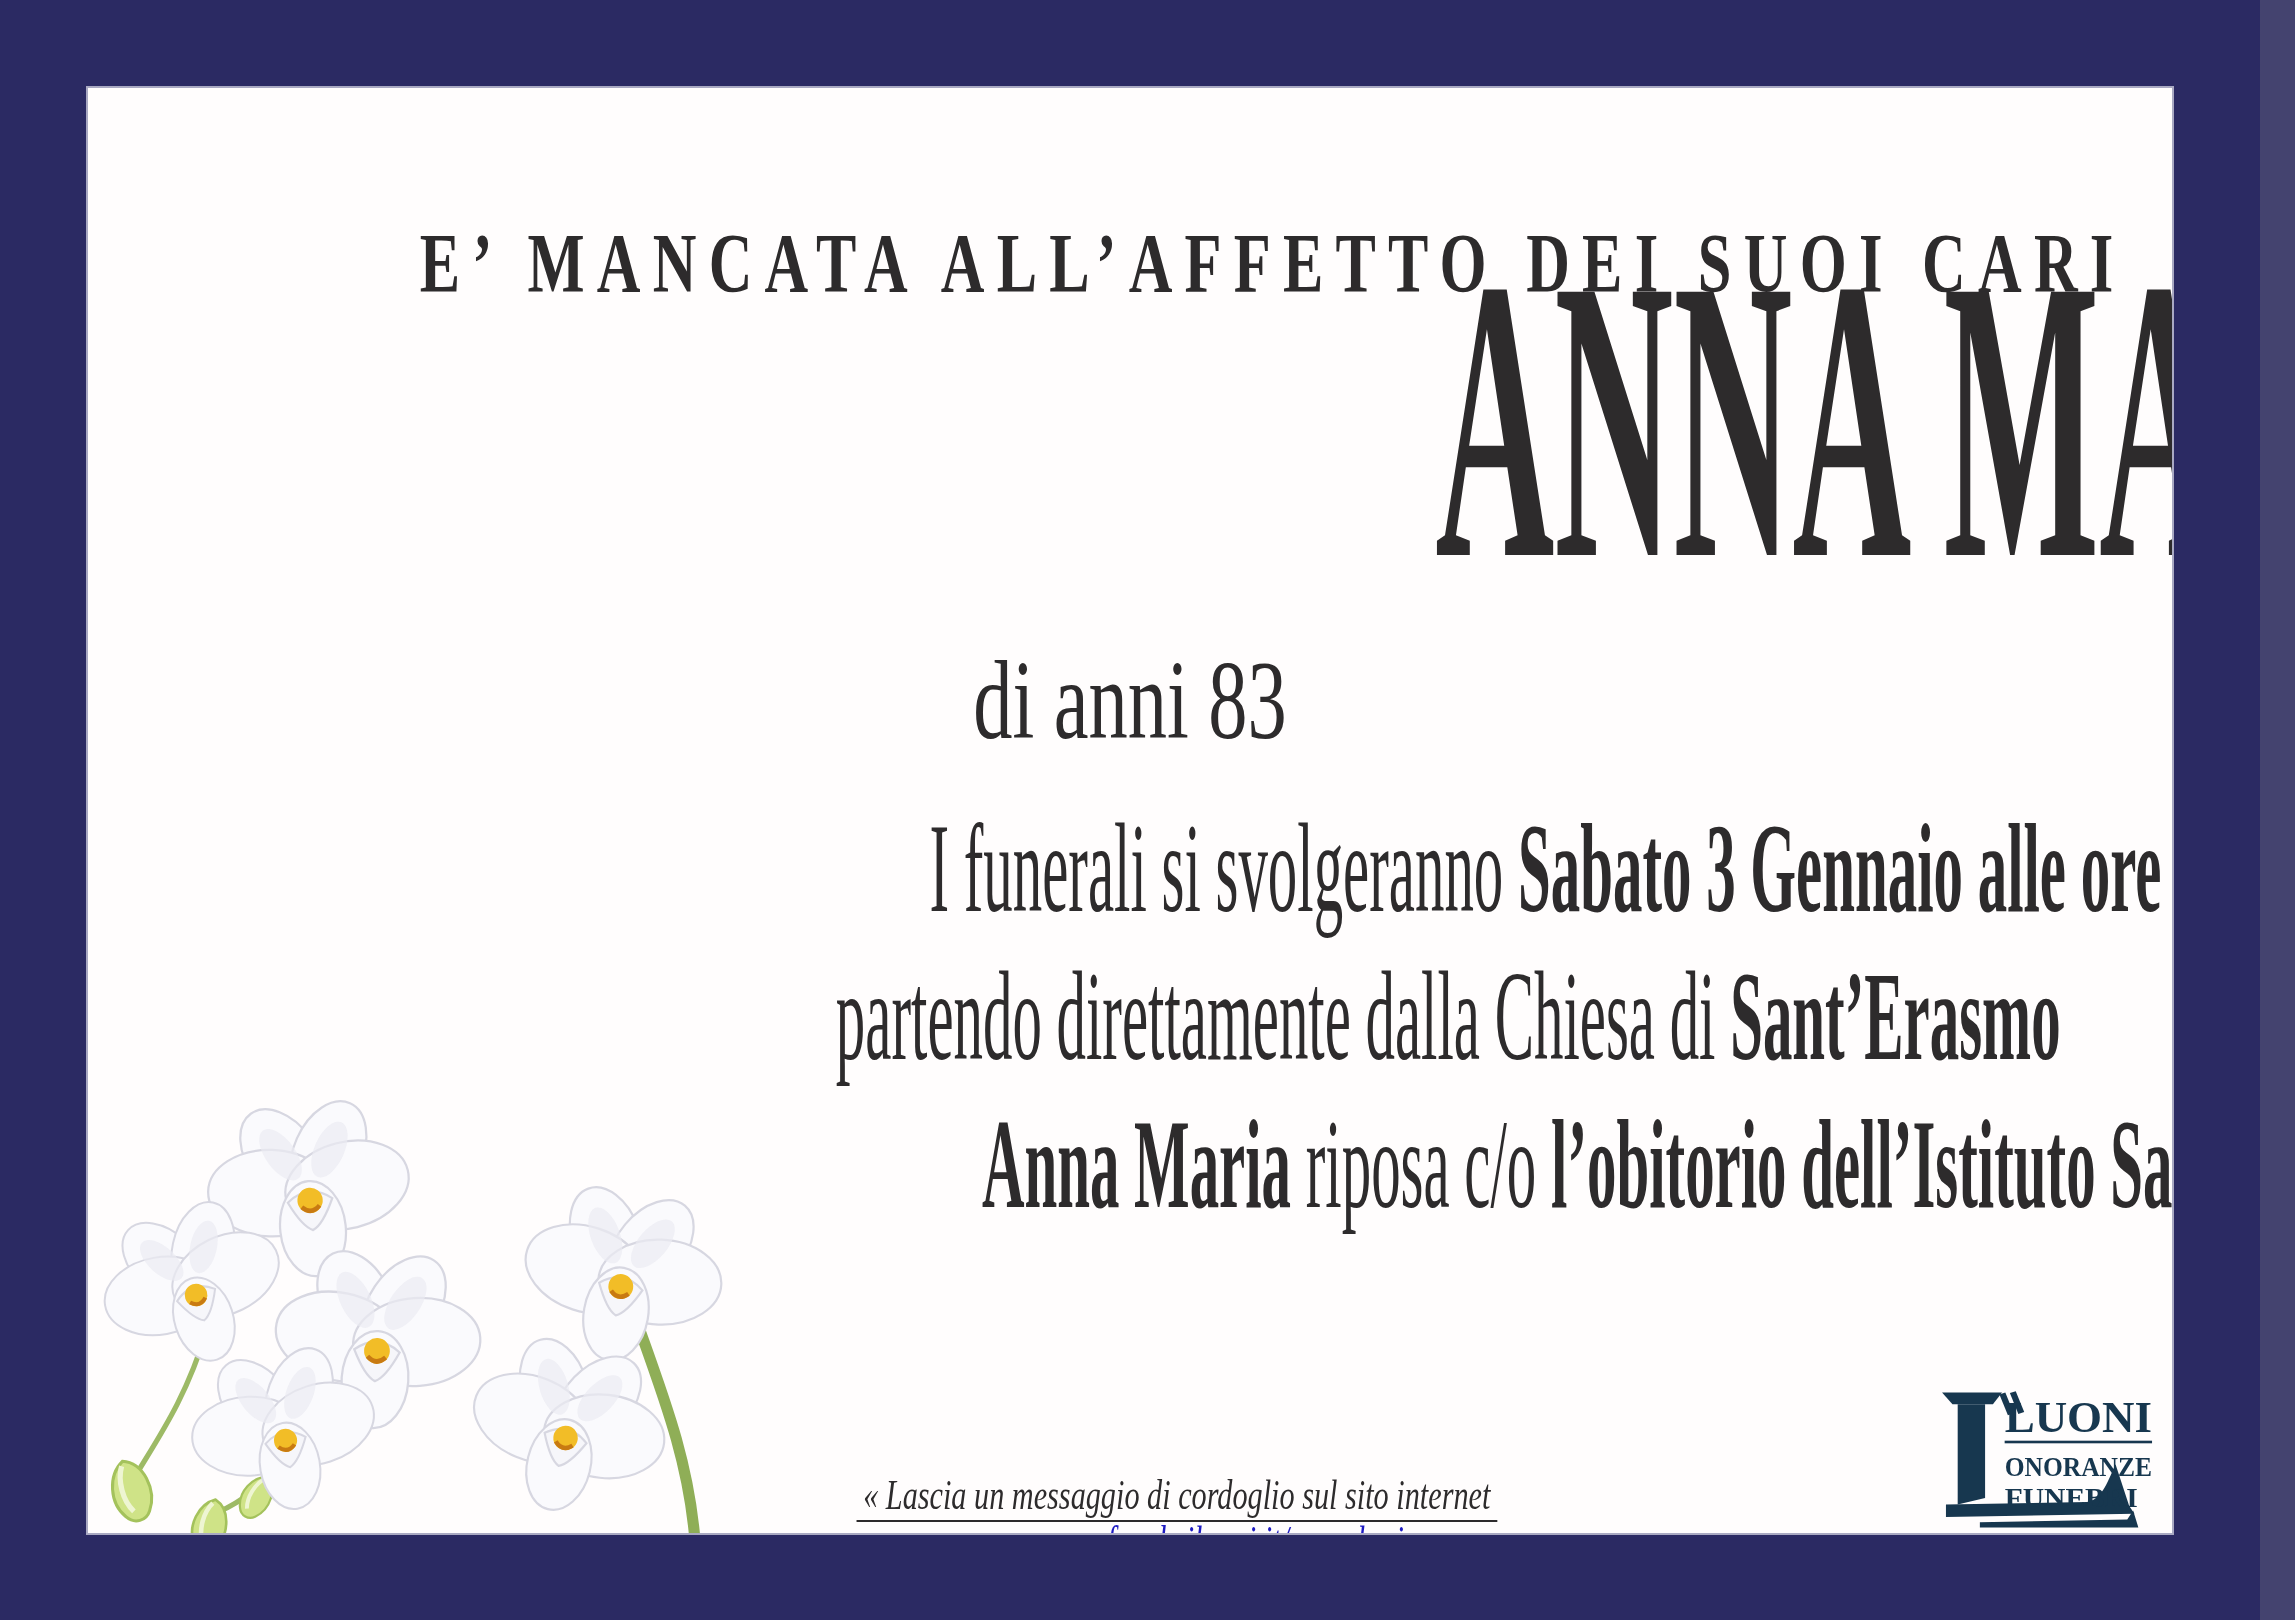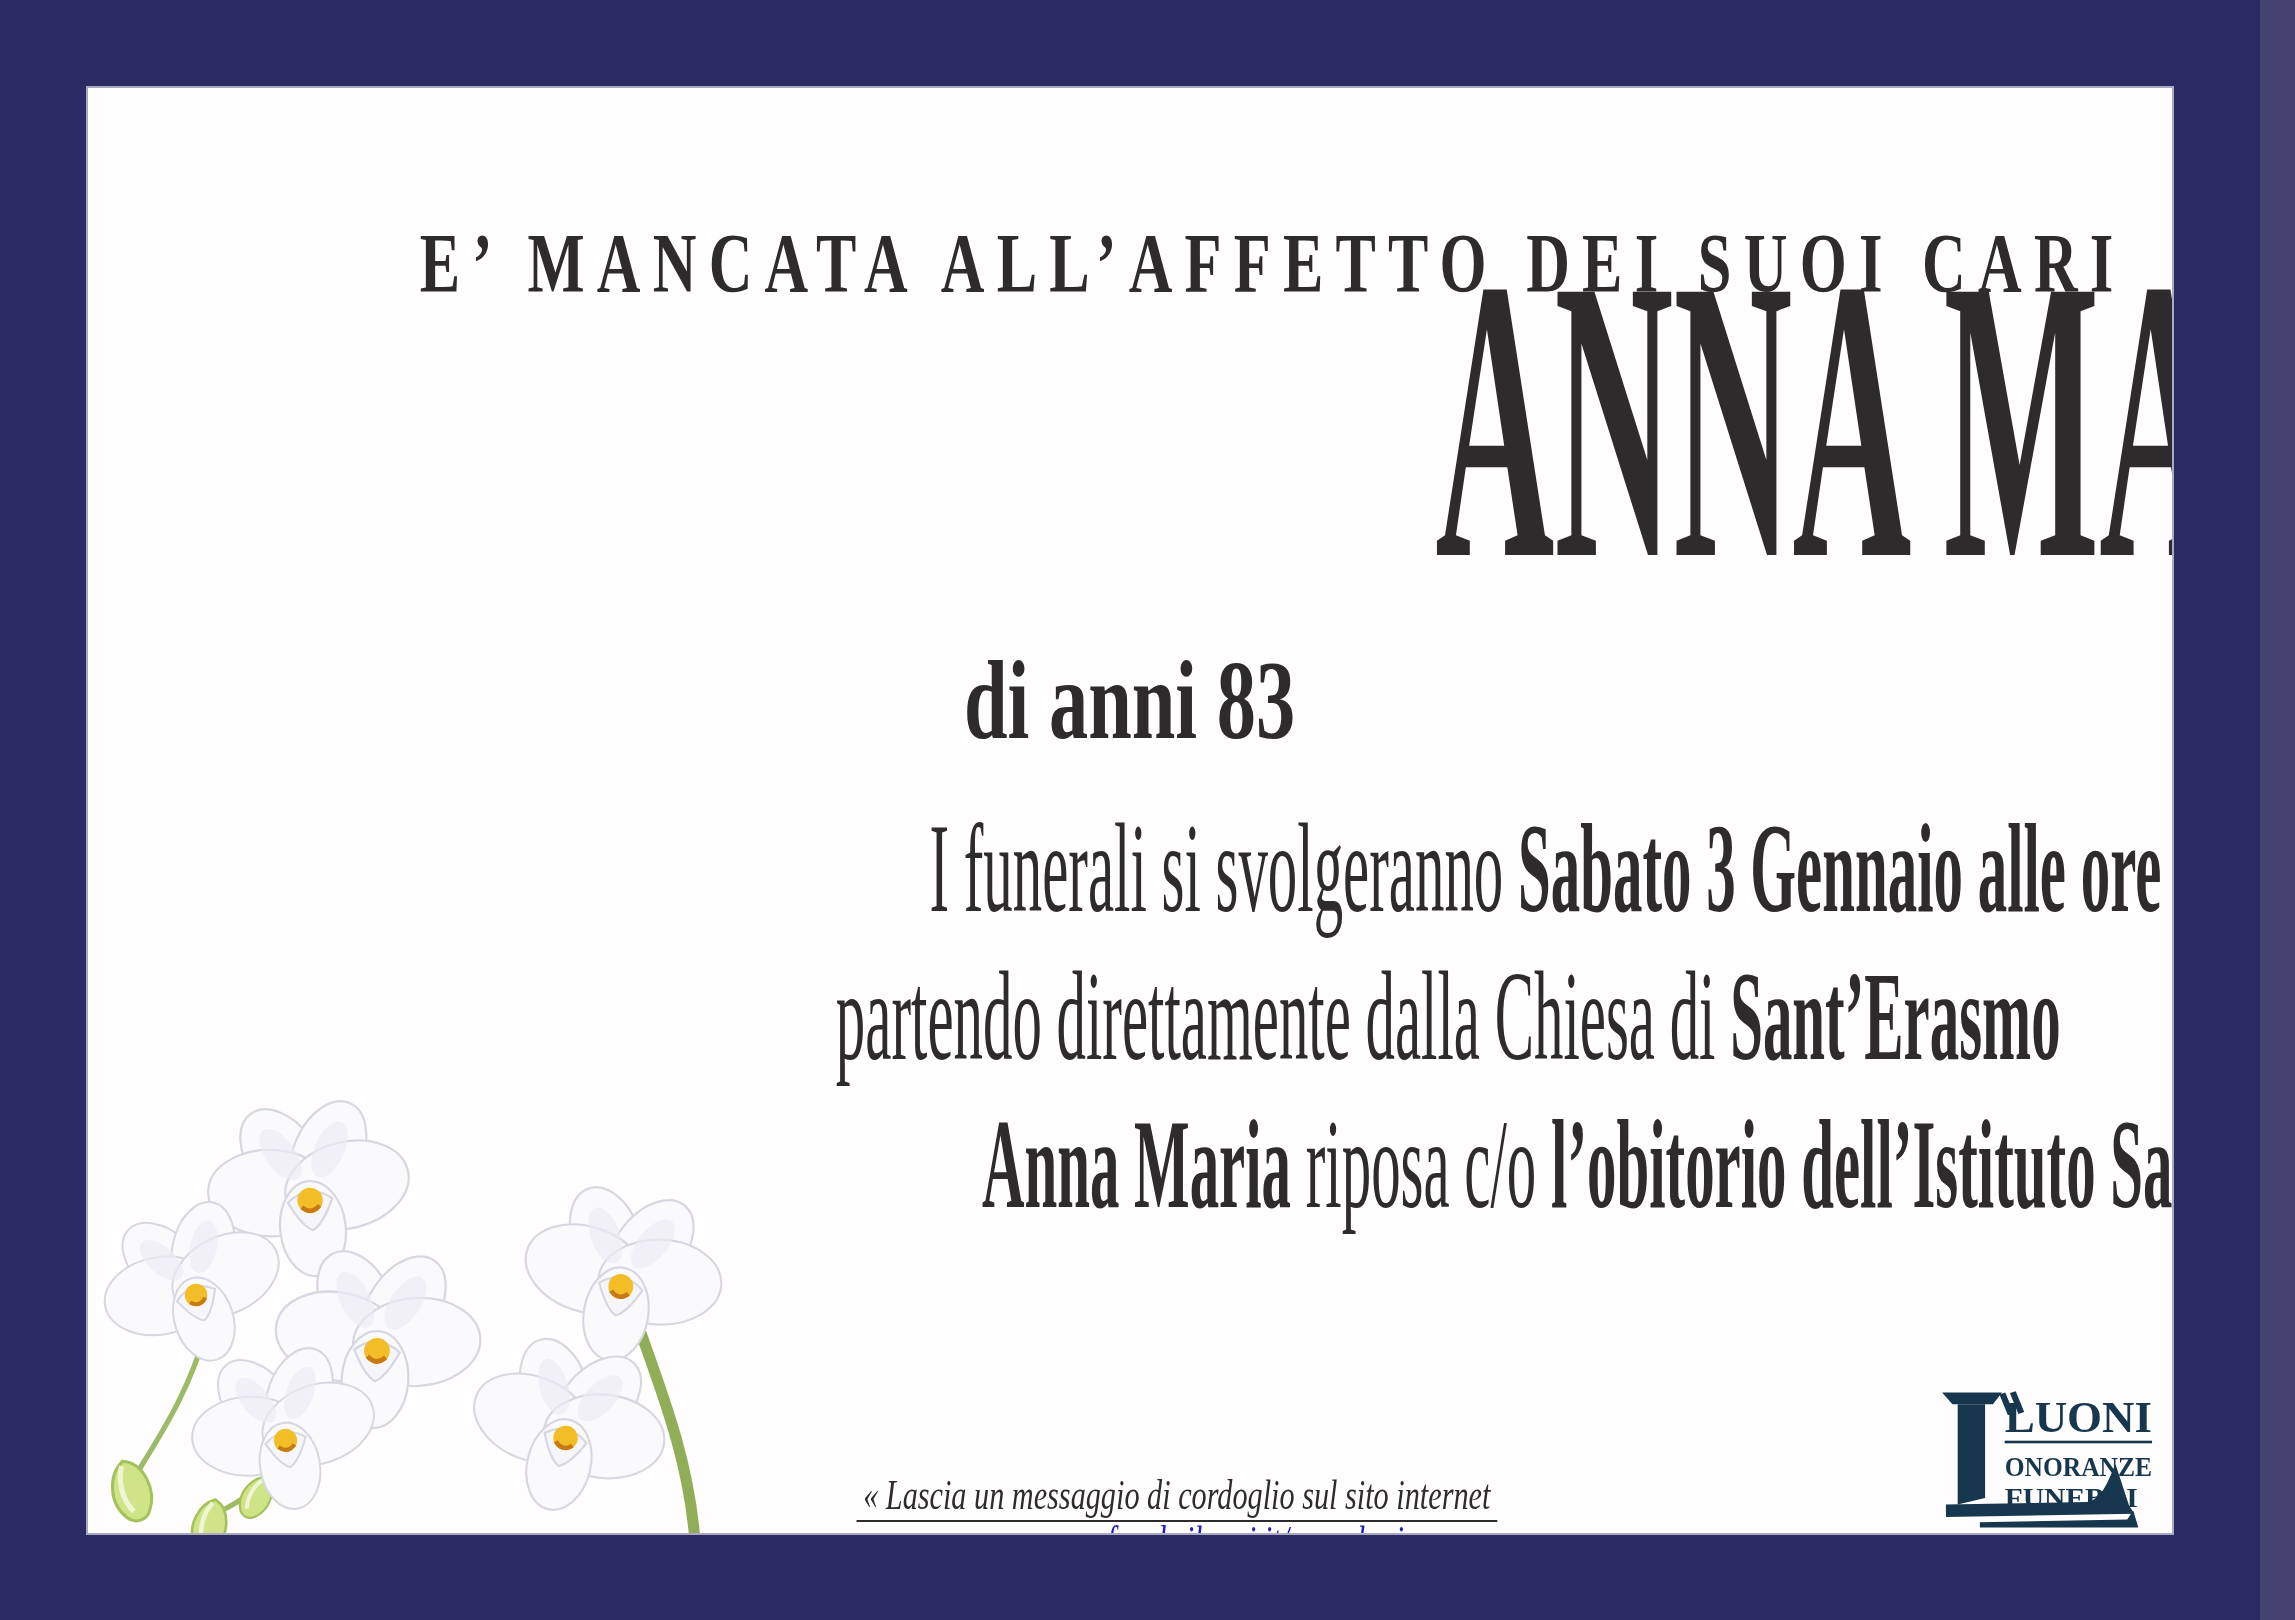--- a/index.html
+++ b/index.html
@@ -21,21 +21,21 @@
   
   .cline{position:absolute;left:0;right:0;text-align:center;white-space:nowrap;}
   .scale{display:inline-block;white-space:pre;transform-origin:50% 50%;}
 
   .intro{top:134px;font-weight:bold;font-size:84px;letter-spacing:17px;line-height:1;}
   .intro .scale{transform:scaleX(0.72);}
 
   .title{top:131px;font-weight:bold;font-size:402px;line-height:1;}
   .title .scale{transform:scaleX(0.41);}
 
-  .age{top:540px;font-weight:bold;font-size:112px;line-height:1.3;}
+  .age{top:540px;font-weight:normal;font-size:112px;line-height:1.3;}
   .age .scale{transform:scaleX(0.70);}
 
   .body-block{position:absolute;top:706px;left:29px;right:-29px;
     font-size:128px;line-height:148px;text-align:center;}
   .body-block .line{white-space:nowrap;}
   .body-block .scale{transform:scaleX(0.46);}
   .body-block .b{font-weight:bold;}
 
   .footer{position:absolute;top:1384px;left:47px;right:-47px;
     font-style:italic;font-size:42px;line-height:46px;text-align:center;}

